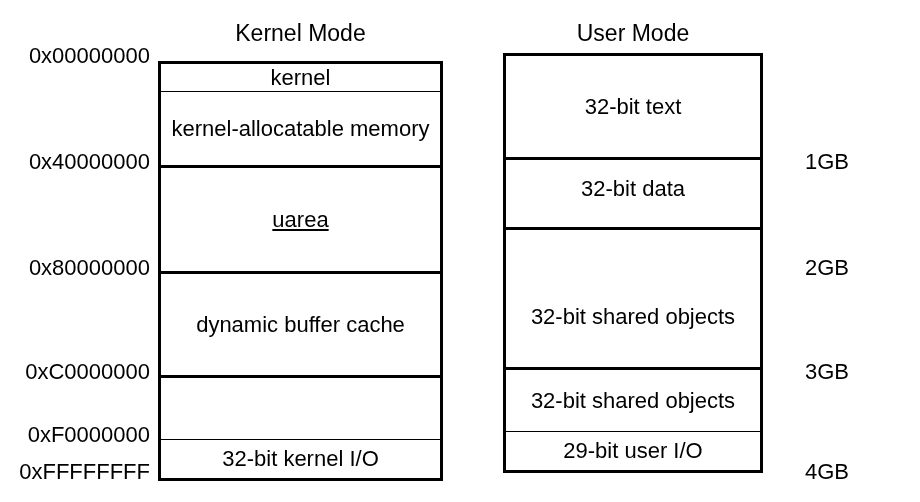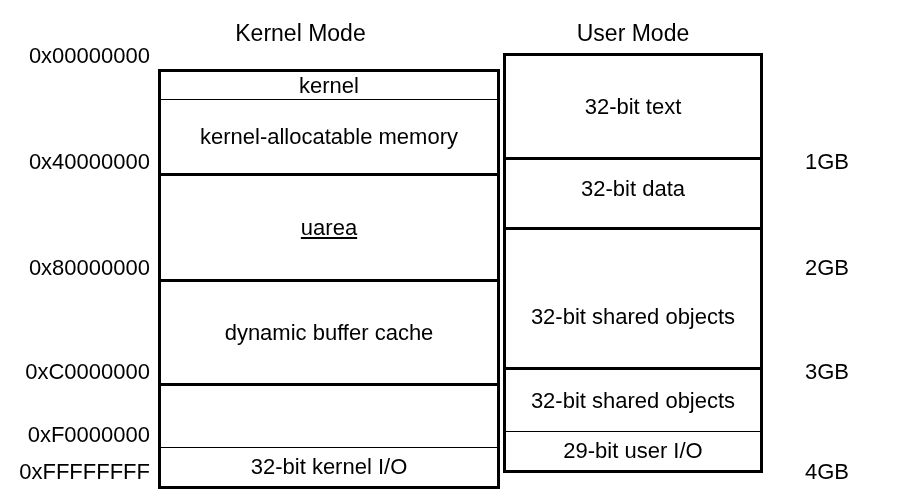--- a/index.html
+++ b/index.html
@@ -45,22 +45,22 @@
       text-align: left;
       font-size: 22px;
     }
     .memcol {
       position: absolute;
       border: 3px solid #000;
       background: #fff;
     }
     .kernel-col {
       left: 158px;
-      top: 16px;
-      width: 342px;
+      top: 8px;
+      width: 285px;
       height: 420px;
     }
     .user-col {
       left: 503px;
       top: 0;
       width: 260px;
       height: 420px;
     }
     .seg {
       position: absolute;

